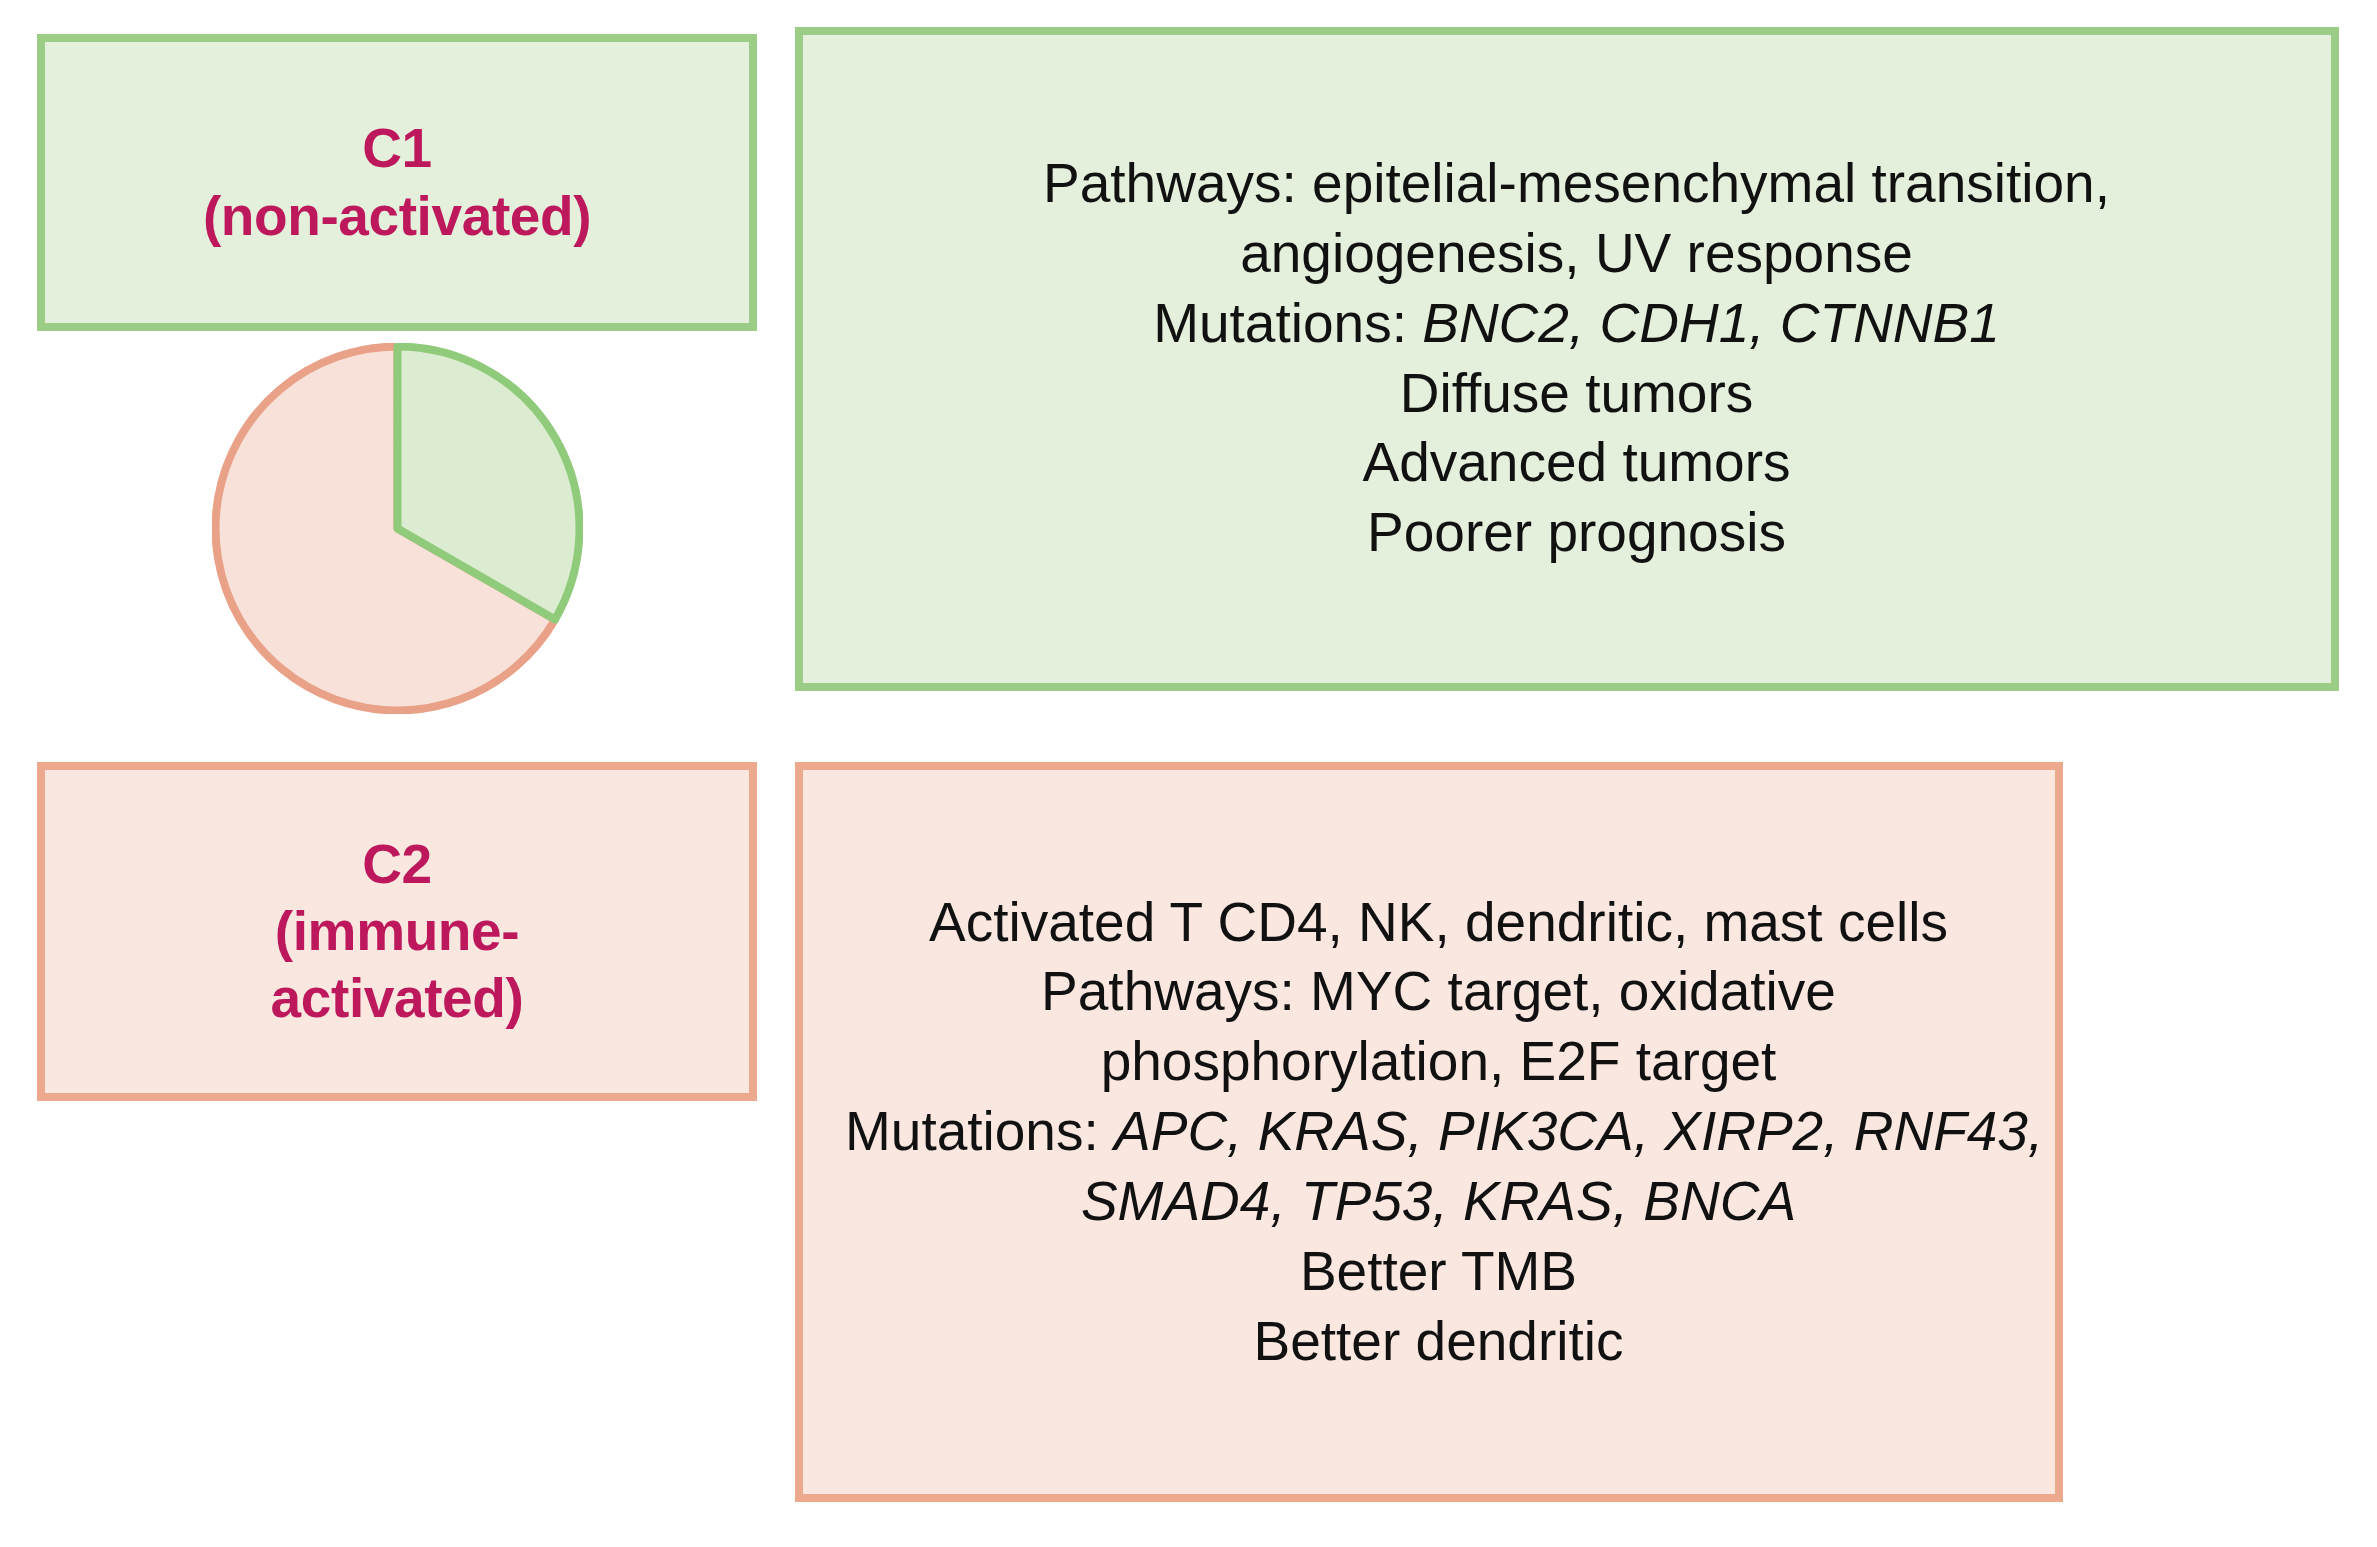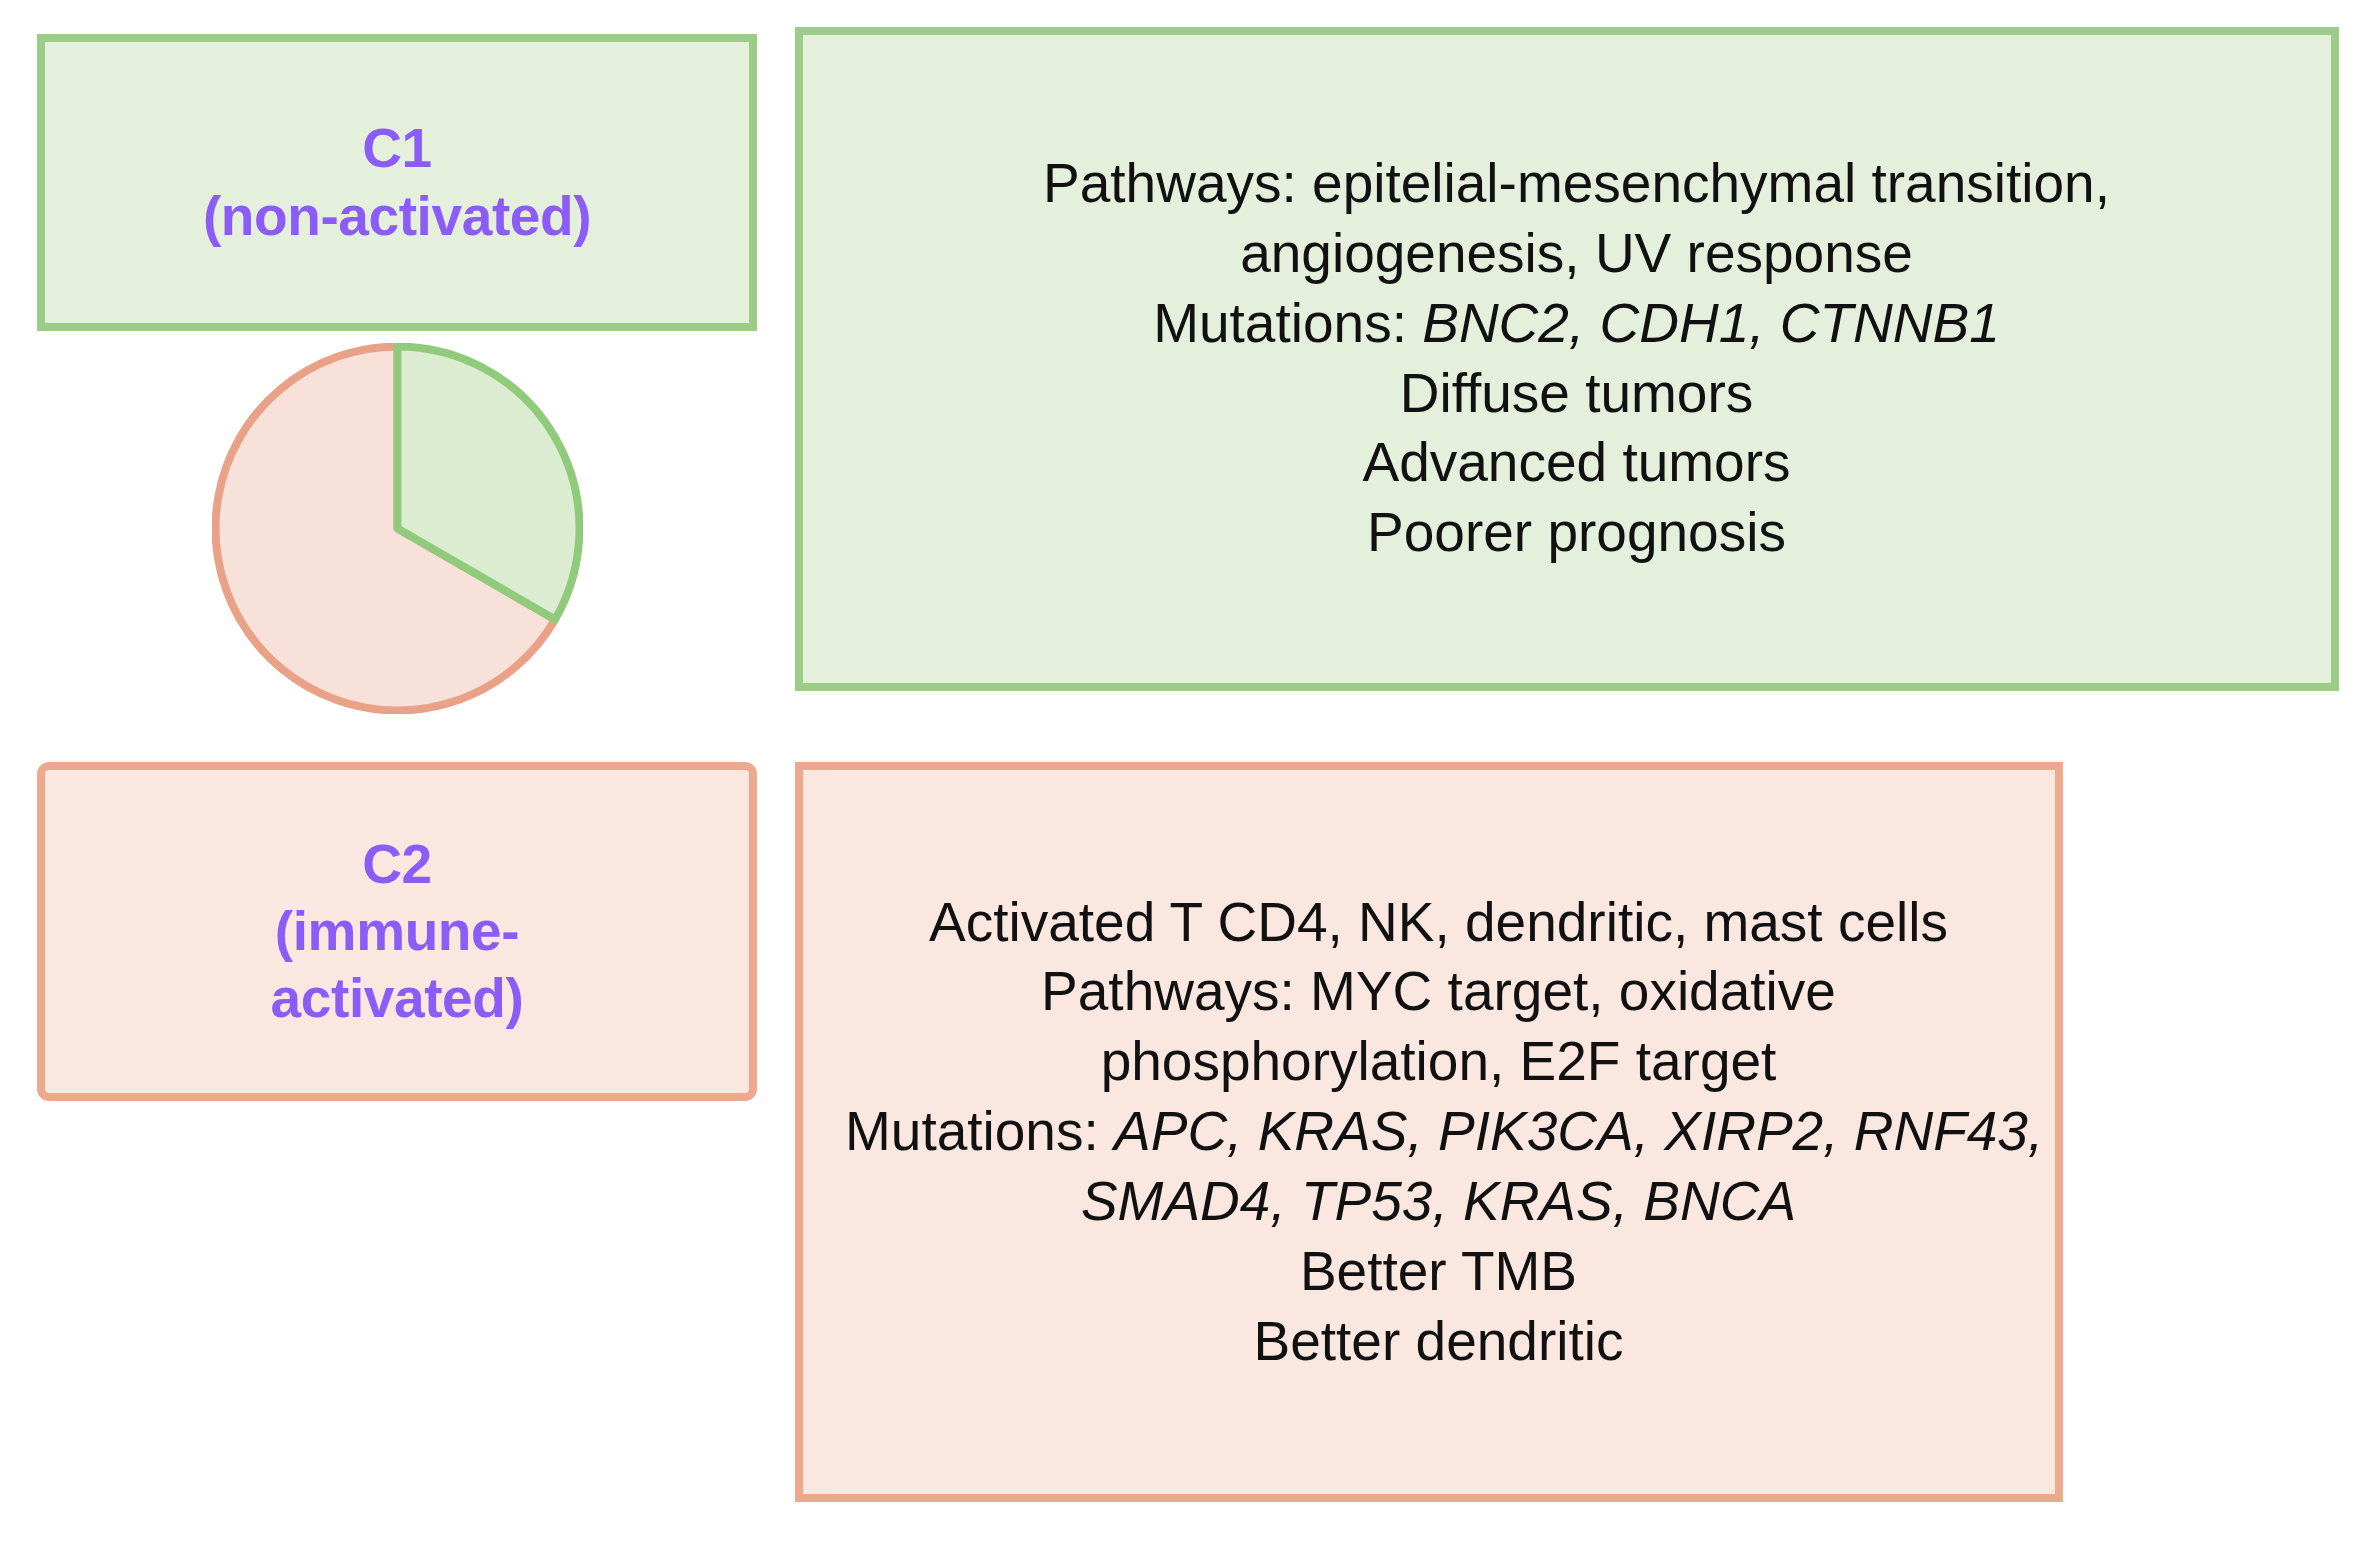--- a/index.html
+++ b/index.html
@@ -37,39 +37,38 @@
   }
 
   .panel-pink {
     background: #f9e7e0;
     border: 8px solid #eca98e;
   }
 
   
   .label-box {
     font-weight: bold;
-    color: #8b5cf6;
+    color: #be185d;
     font-size: 55px;
     line-height: 1.22;
     letter-spacing: -0.4px;
   }
 
   #c1-label-box {
     left: 37px;
     top: 34px;
     width: 720px;
     height: 297px;
   }
 
   #c2-label-box {
     left: 37px;
     top: 762px;
     width: 720px;
     height: 339px;
-    border-radius: 12px;
   }
 
   .label-lines {
     display: block;
     padding: 0 16px;
   }
   .label-lines .ln { display: block; white-space: nowrap; }
   #c2-label-box .label-lines .ln { white-space: normal; }
 
   

